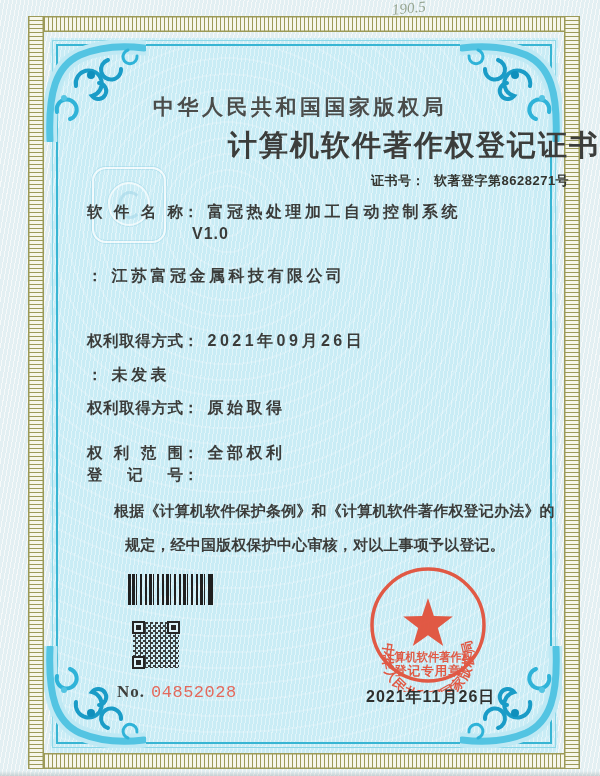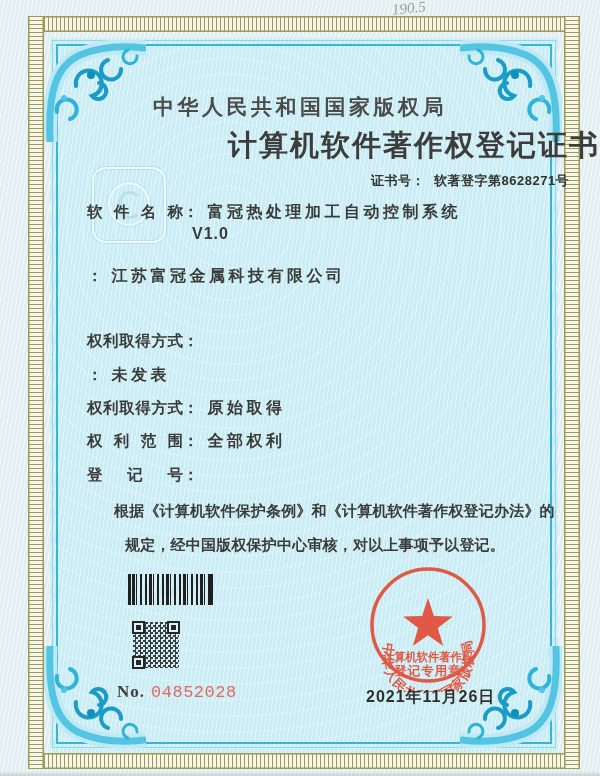--- a/index.html
+++ b/index.html
@@ -169,31 +169,32 @@
   <div class="row v2" style="top:225px">
     <span class="val">V1.0</span>
   </div>
   <div class="row" style="top:266px">
       <span class="col">：</span>
       <span class="val">江苏富冠金属科技有限公司</span>
   </div>
   <div class="row" style="top:331px">
     <span class="lbl">权利取得方式</span>
       <span class="col">：</span>
+      <span class="val">2021年09月26日</span>
   </div>
   <div class="row" style="top:365px">
       <span class="col">：</span>
       <span class="val">未发表</span>
   </div>
   <div class="row" style="top:398px">
     <span class="lbl">权利取得方式</span>
       <span class="col">：</span>
       <span class="val">原始取得</span>
   </div>
-  <div class="row" style="top:431px">
+  <div class="row" style="top:443px">
     <span class="lbl">权利范围</span>
       <span class="col">：</span>
       <span class="val">全部权利</span>
   </div>
   <div class="row" style="top:465px">
     <span class="lbl">登记号</span>
       <span class="col">：</span>
   </div>
 
   <div class="statement">

